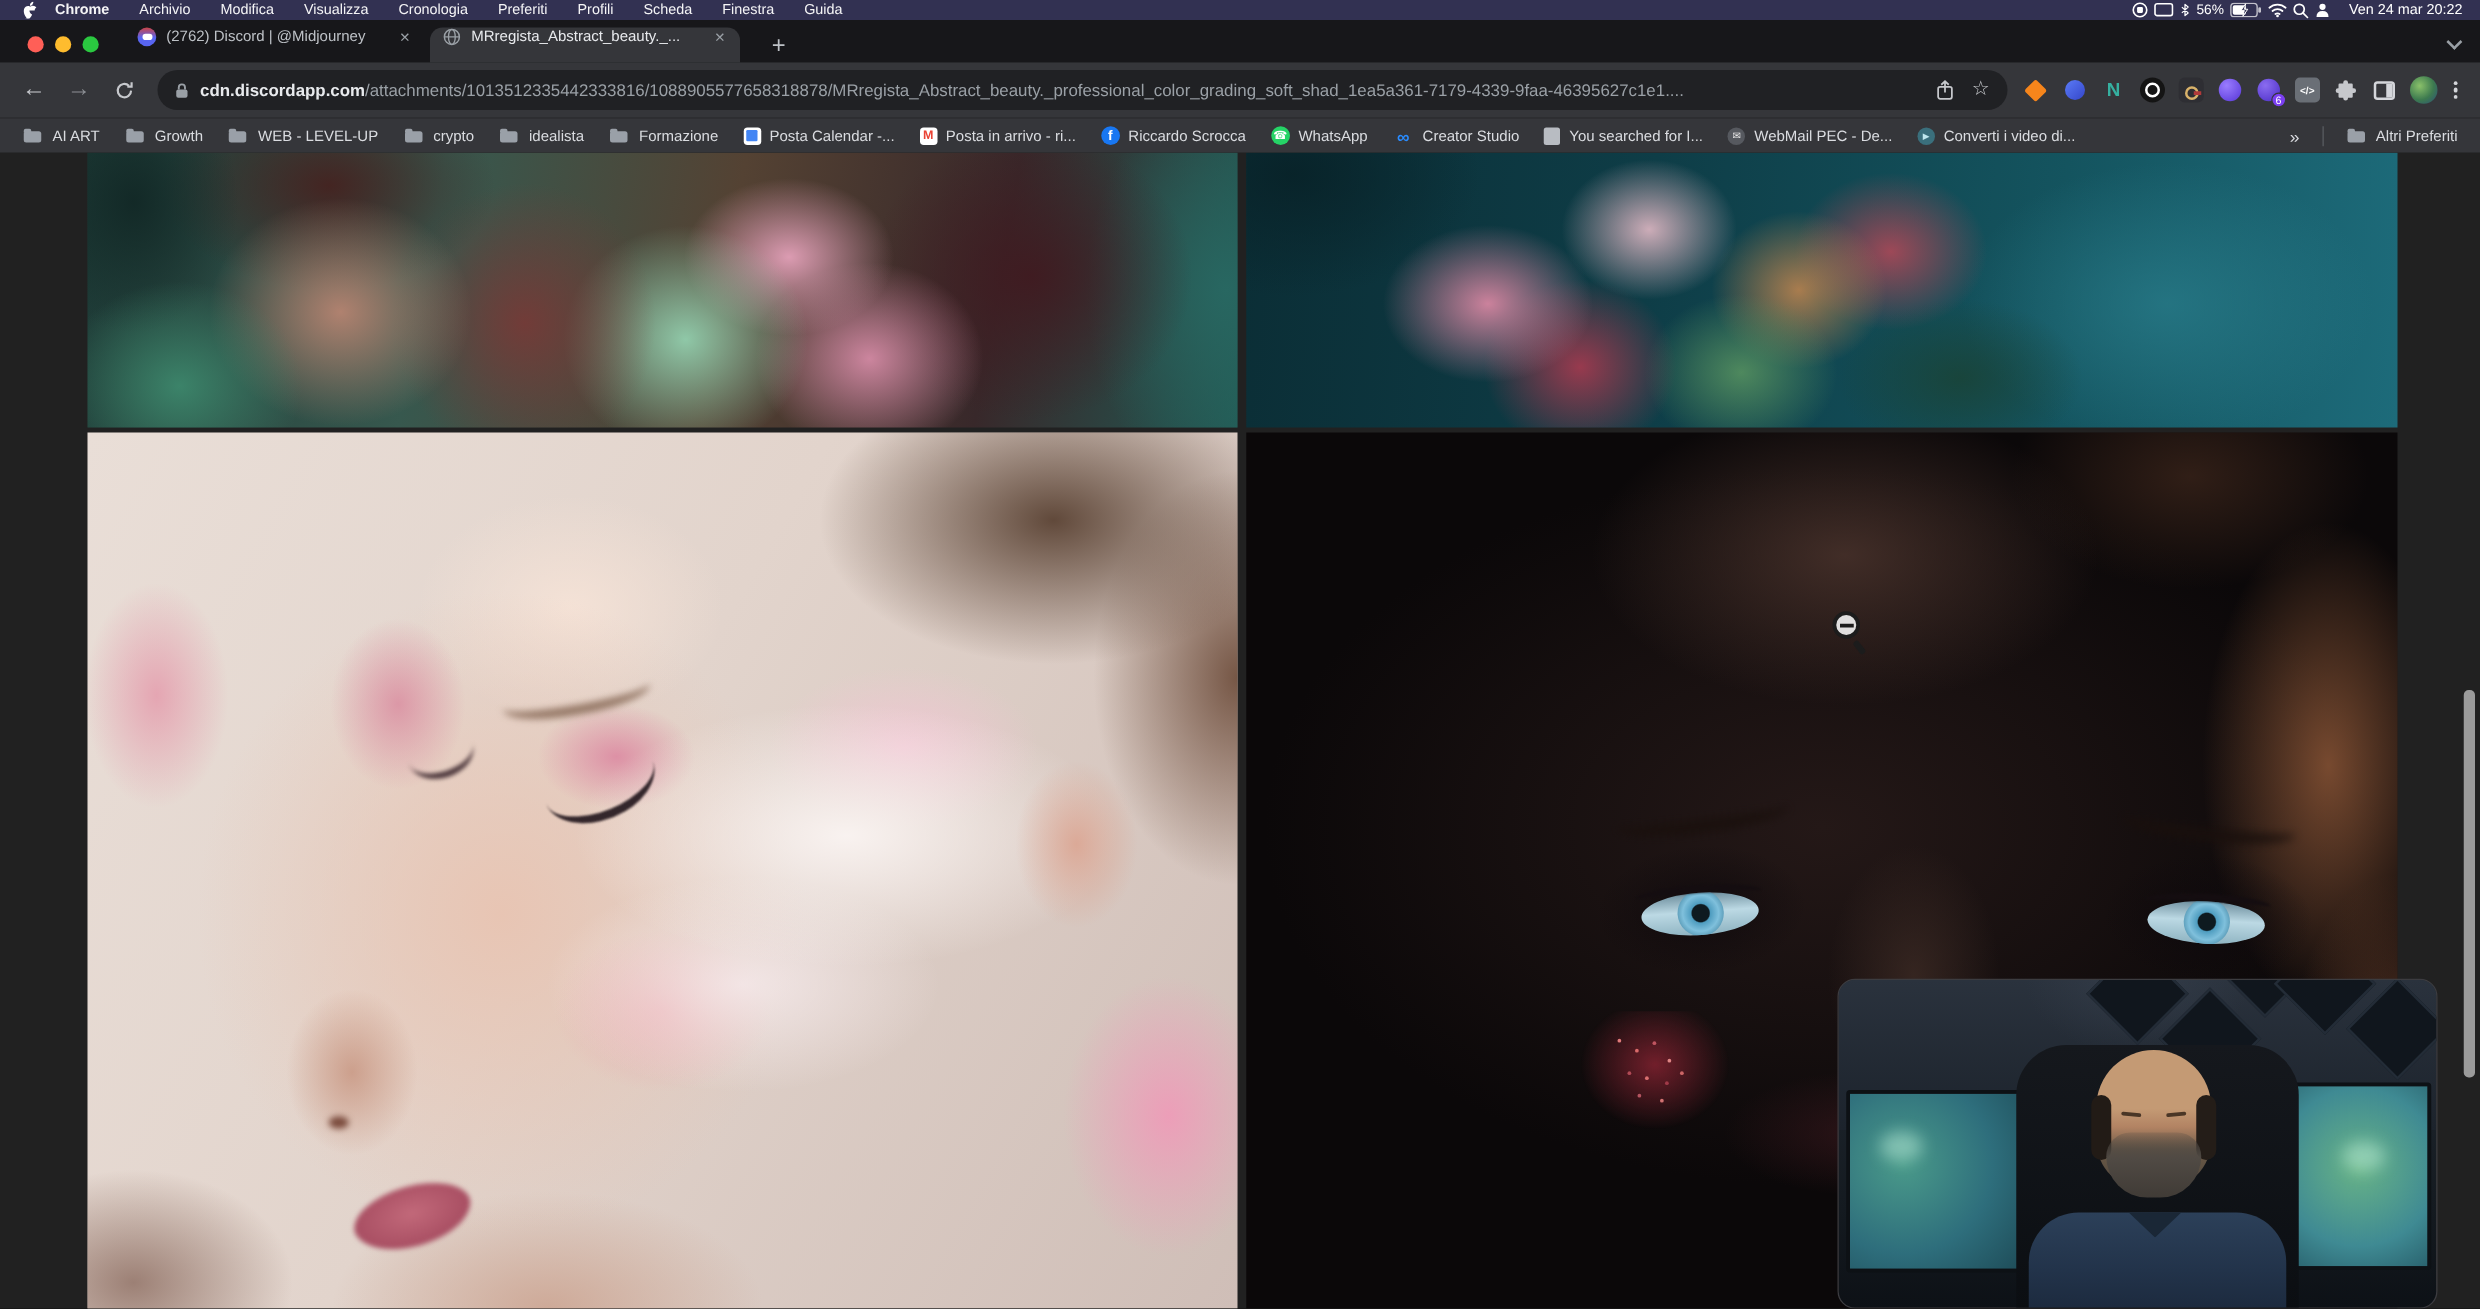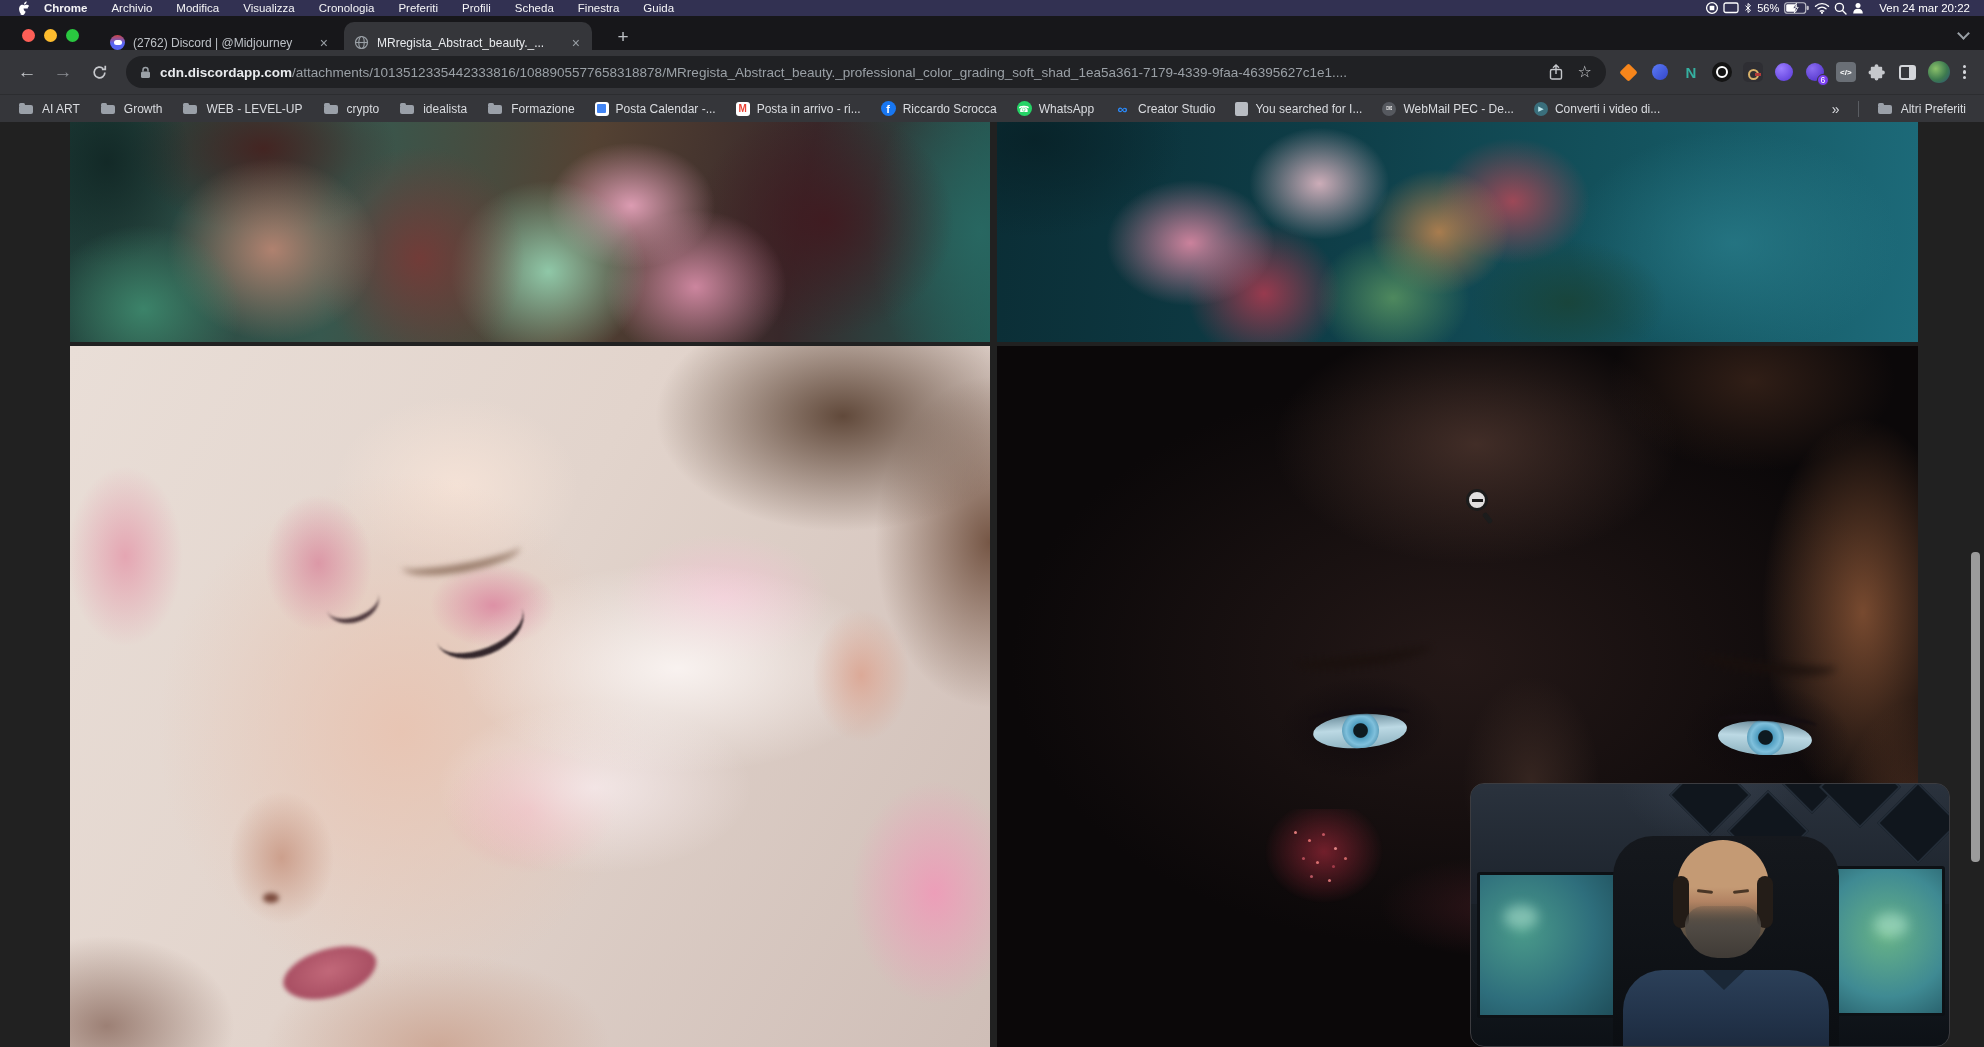--- a/index.html
+++ b/index.html
@@ -15,21 +15,21 @@
   .mstatus{margin-left:auto;display:flex;align-items:center;gap:4px;}
   .mstatus .sicon{display:flex;align-items:center;}
   .batt-wrap{display:flex;align-items:center;gap:5px;font-size:11px;}
   .clock{font-size:11.5px;white-space:nowrap;margin-right:4px;margin-left:10px;}
 
   
   .tabstrip{position:absolute;left:0;top:16px;width:100%;height:34px;background:#17171a;z-index:40;}
   .lights{position:absolute;left:22px;top:13px;display:flex;gap:9px;}
   .light{width:13px;height:13px;border-radius:50%;}
   .l-red{background:#ff5f57;} .l-yel{background:#febc2e;} .l-grn{background:#2ac840;}
-  .tab{position:absolute;top:6px;height:28px;display:flex;align-items:flex-end;gap:8px;
+  .tab{position:absolute;top:6px;height:28px;display:flex;align-items:flex-start;gap:8px;
     padding:0 10px;font-size:12px;color:#bdc1c6;max-width:260px;}
   .tab.t1{left:100px;width:240px;}
   .tab.t2{left:344px;width:248px;background:#35363a;border-radius:10px 10px 0 0;color:#e8eaed;}
   .tab-title{white-space:nowrap;overflow:hidden;text-overflow:ellipsis;flex:1;}
   .tab-close{color:#9aa0a6;font-size:14px;line-height:1;padding:0 2px;}
   .fav-discord{position:relative;width:15px;height:15px;border-radius:50%;flex:none;
     background:linear-gradient(180deg,#c44,#5865f2 55%);}
   .fav-discord::after{content:"";position:absolute;left:3.5px;top:5px;width:8px;height:4.5px;
     background:#fff;border-radius:3px;}
   .newtab{position:absolute;left:610px;top:8px;width:26px;height:26px;color:#bdc1c6;font-size:19px;

